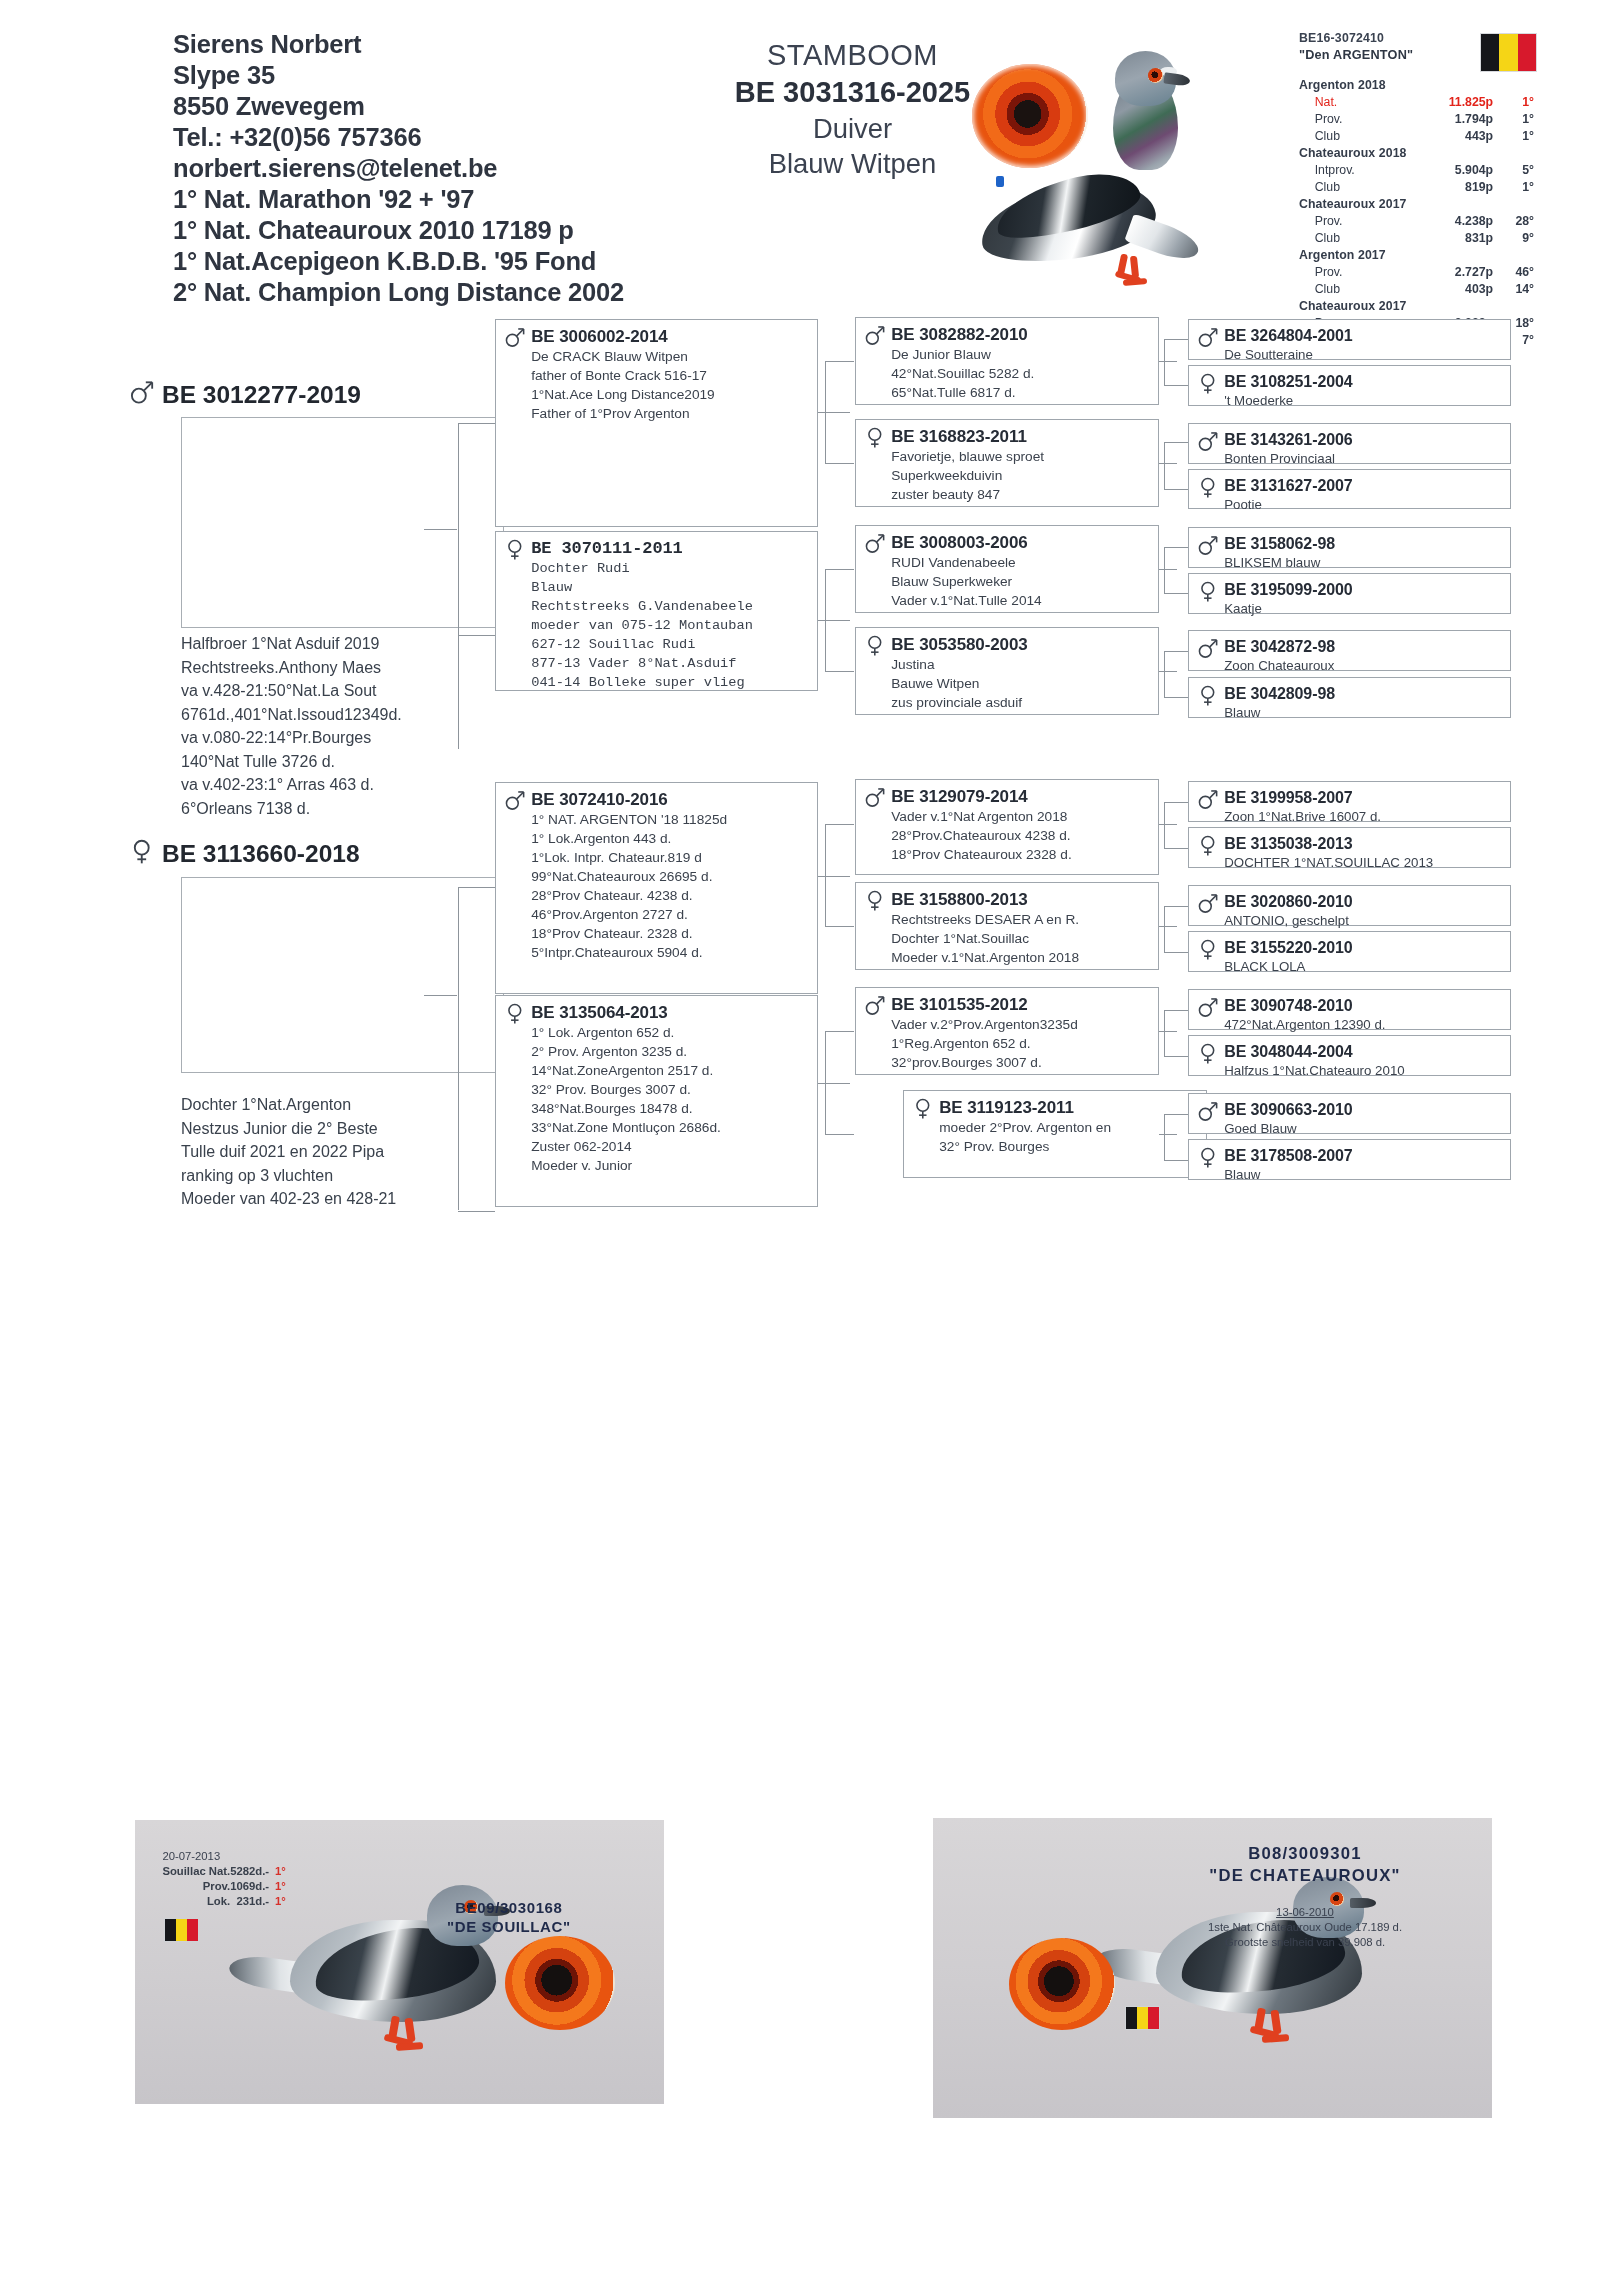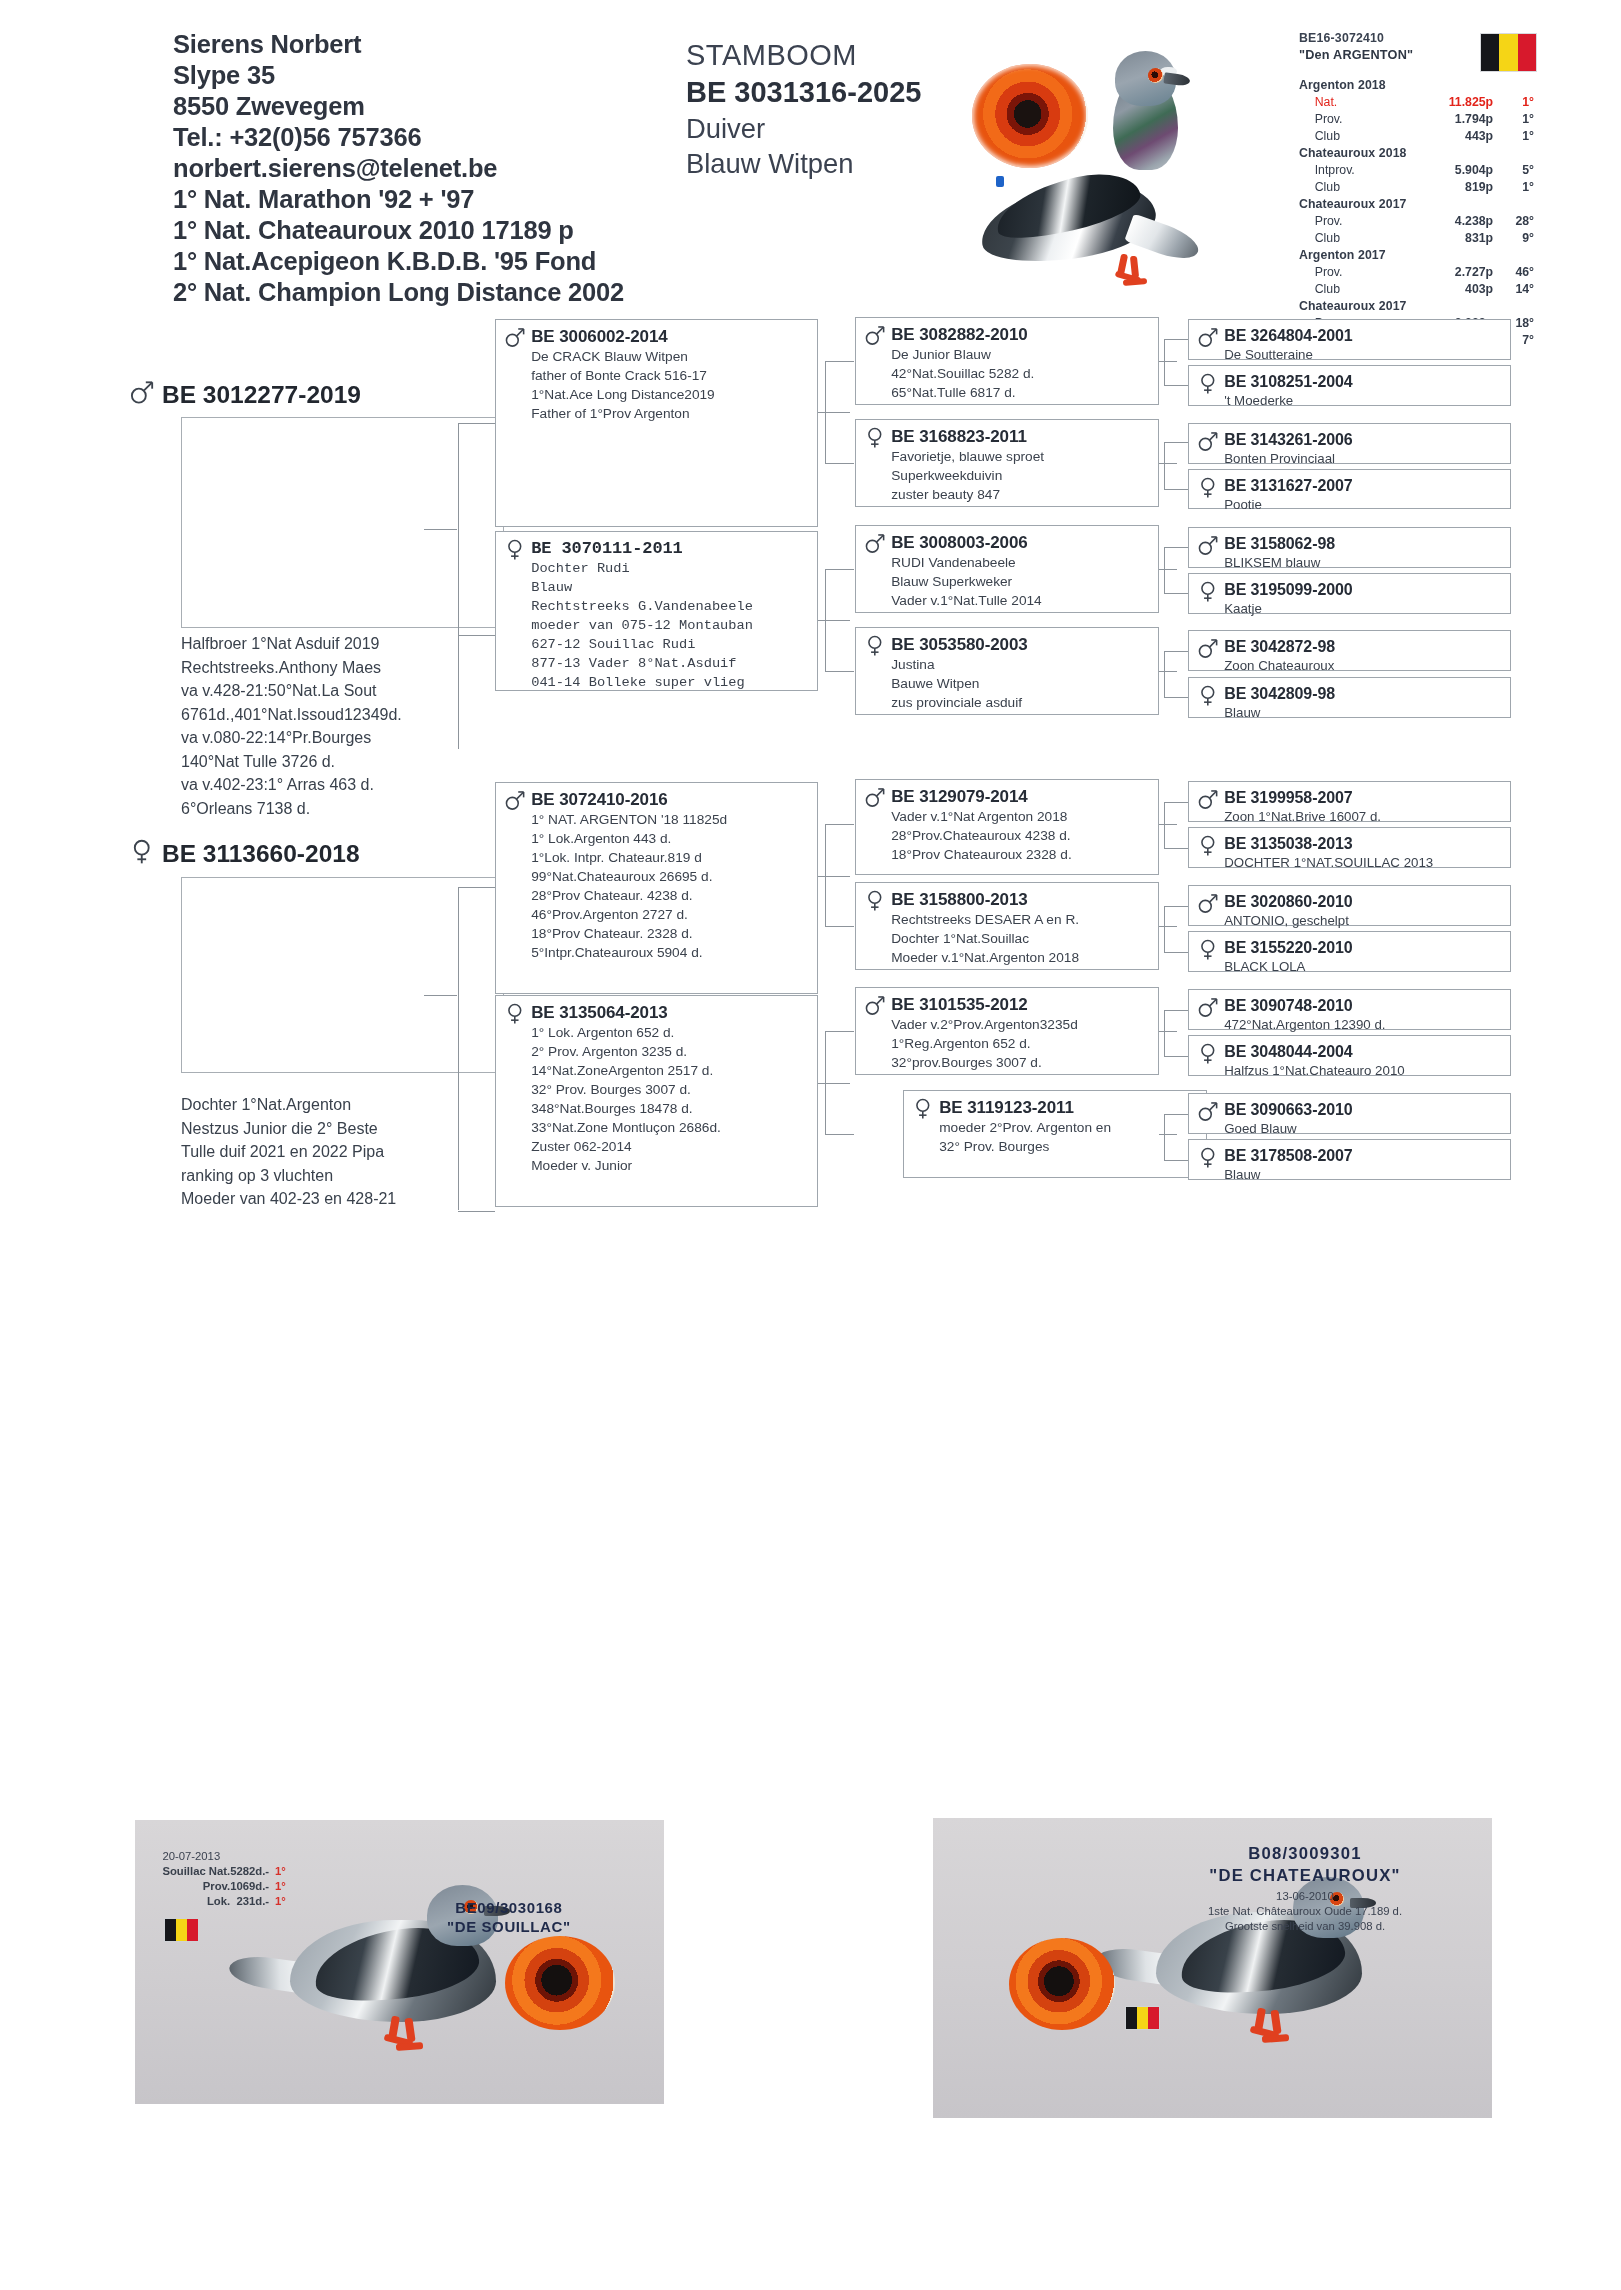--- a/index.html
+++ b/index.html
@@ -11,21 +11,21 @@
 
   
   #header{position:absolute;left:0;top:0;width:1621px;height:304px;}
 
   #breeder-block{position:absolute;left:173px;top:29px;width:431px;}
   #breeder-block .ln{
     font-size:25.5px;font-weight:bold;line-height:31px;
     letter-spacing:-0.2px;white-space:nowrap;color:#2f3540;
   }
 
-  #title-block{position:absolute;left:686px;top:37px;width:333px;text-align:left;}
+  #title-block{position:absolute;left:686px;top:37px;width:333px;text-align:center;}
   #title-block .t1{font-size:29px;line-height:37px;color:#3b4250;letter-spacing:0.5px;}
   #title-block .t2{font-size:29px;line-height:37px;font-weight:bold;color:#2b313c;}
   #title-block .t3{font-size:27.4px;line-height:35px;color:#3b4250;}
   #title-block .t4{font-size:27.4px;line-height:35px;color:#3b4250;}
 
   
   #hdr-art{position:absolute;left:970px;top:27.4px;width:284px;height:270px;}
   .eye{position:absolute;border-radius:50%;}
   #eye1{left:2px;top:37px;width:116px;height:104px;
     background:radial-gradient(circle at 48% 48%,
@@ -806,19 +806,19 @@
     </div>
     <div class="bigeye" style="left:76px;top:120px;width:106px;height:92px;"></div>
     <div class="bflag" style="left:192px;top:188px;">
       <span style="background:#15161a"></span>
         <span style="background:#f5d516"></span>
         <span style="background:#d7192c"></span>
     </div>
     <div class="pcap" style="left:225px;top:25.5px;width:294px;text-align:center;">
       <div class="big2">B08/3009301</div>
       <div class="big2">"DE CHATEAUROUX"</div>
-      <div class="l" style="margin-top:3px;">13-06-2010</div>
+      <div class="l" style="margin-top:19px;text-decoration:underline;">13-06-2010</div>
       <div class="l">1ste Nat. Châteauroux Oude 17.189 d.</div>
       <div class="l">Grootste snelheid van 39.908 d.</div>
     </div>
   </div>
 </div>
 
 
 </body></html>

